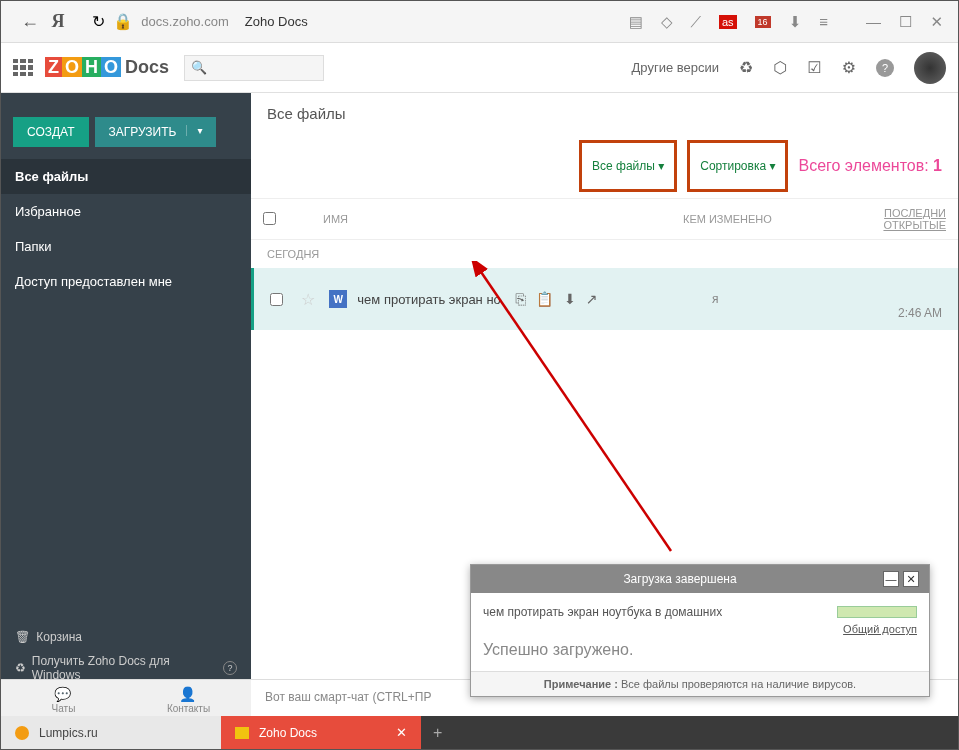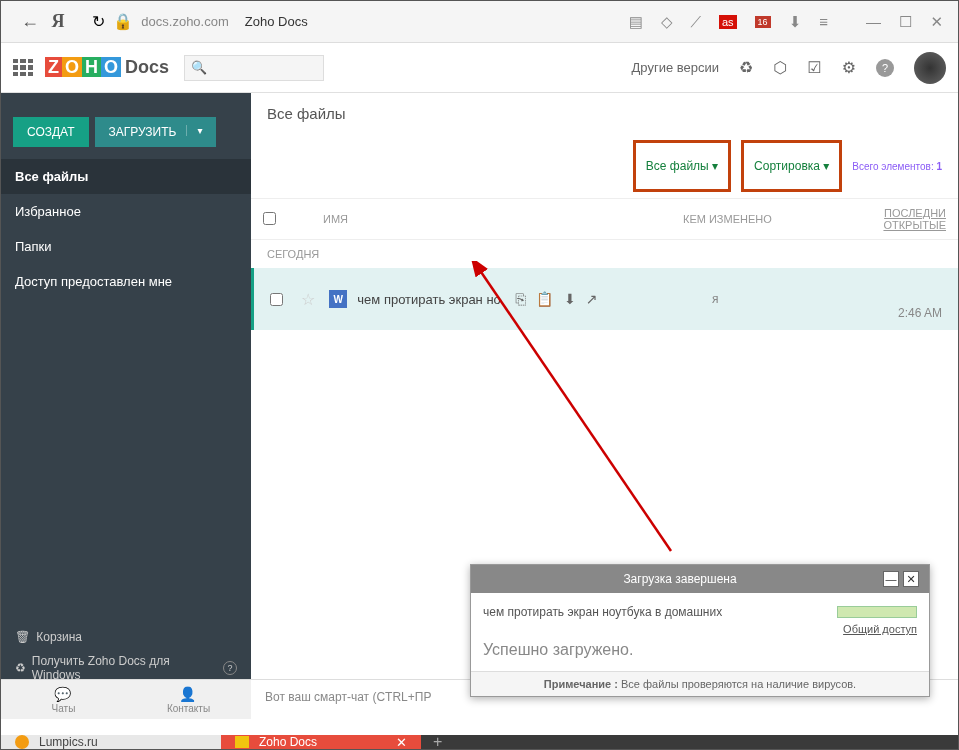--- a/index.html
+++ b/index.html
@@ -33,21 +33,21 @@
 .sidebar .btn.upload .caret{font-size:10px;border-left:1px solid rgba(255,255,255,0.3);padding-left:10px;}
 .sidebar .nav-item{padding:10px 14px;font-size:13px;cursor:pointer;}
 .sidebar .nav-item.active{background:#2a333a;font-weight:bold;}
 .sidebar .bottom{position:absolute;bottom:8px;left:0;right:0;padding:0 14px;font-size:12px;color:#ccc;}
 .sidebar .bottom .item{display:flex;align-items:center;gap:6px;padding:5px 0;}
 .sidebar .bottom .item .q{margin-left:auto;width:14px;height:14px;border:1px solid #888;border-radius:50%;font-size:9px;display:flex;align-items:center;justify-content:center;}
 .content{flex:1;background:#fff;display:flex;flex-direction:column;}
 .content .title{padding:12px 16px;font-size:15px;color:#555;}
 .content .toolbar{display:flex;justify-content:flex-end;align-items:center;padding:6px 16px;gap:10px;border-bottom:1px solid #eee;}
 .content .toolbar .dropdown{border:3px solid #c2410c;padding:16px 10px;font-size:12px;color:#15803d;cursor:pointer;}
-.content .toolbar .count{font-size:10px;color:#8b5cf6;}
+.content .toolbar .count{font-size:16px;color:#ec4899;}
 .content .table-head{display:flex;padding:8px 12px;font-size:11px;color:#999;border-bottom:1px solid #eee;align-items:center;}
 .content .table-head .cb{width:30px;}
 .content .table-head .cb input{width:13px;height:13px;}
 .content .table-head .name{width:360px;margin-left:30px;}
 .content .table-head .mod{width:160px;}
 .content .table-head .last{flex:1;text-align:right;text-decoration:underline;}
 .content .section-label{padding:8px 16px;font-size:11px;color:#999;}
 .content .row{display:flex;align-items:center;padding:10px 16px;background:#e2f2f2;border-left:3px solid #16a085;font-size:13px;}
 .content .row input[type=checkbox]{width:13px;height:13px;margin-right:18px;}
 .content .row .star{color:#ccc;margin-right:14px;font-size:16px;}
@@ -65,21 +65,21 @@
 .popup .phead{background:#888;color:#fff;padding:6px 10px;font-size:12px;display:flex;align-items:center;}
 .popup .phead .ptitle{flex:1;text-align:center;}
 .popup .phead .pbtn{width:16px;height:16px;background:#fff;color:#333;display:flex;align-items:center;justify-content:center;font-size:11px;margin-left:4px;cursor:pointer;border:1px solid #666;}
 .popup .pbody{padding:12px;}
 .popup .prow{display:flex;align-items:center;gap:8px;font-size:12px;color:#555;}
 .popup .pbar{width:80px;height:12px;border:1px solid #9c9;background:#cfe8b0;margin-left:auto;}
 .popup .plink{text-align:right;font-size:11px;color:#555;text-decoration:underline;margin-top:4px;cursor:pointer;}
 .popup .pstatus{font-size:16px;color:#888;margin-top:6px;}
 .popup .pfoot{background:#f5f5f5;padding:6px 10px;font-size:11px;color:#666;text-align:center;border-top:1px solid #ddd;}
 .popup .pfoot b{font-weight:bold;}
-.taskbar{position:absolute;bottom:0;left:0;right:0;height:14px;background:#3a3a3a;display:flex;align-items:center;}
+.taskbar{position:absolute;bottom:0;left:0;right:0;height:33px;background:#3a3a3a;display:flex;align-items:center;}
 .taskbar .tab{height:100%;display:flex;align-items:center;padding:0 14px;font-size:12px;color:#fff;gap:10px;}
 .taskbar .tab.lumpics{background:#e8e8e8;color:#444;width:220px;}
 .taskbar .tab.lumpics .orange{width:14px;height:14px;border-radius:50%;background:#f39c12;}
 .taskbar .tab.zoho{background:#e74c3c;width:200px;position:relative;}
 .taskbar .tab.zoho .close{margin-left:auto;font-size:13px;}
 .taskbar .tab.zoho .folder{width:14px;height:12px;background:#f1c40f;}
 .taskbar .plus{color:#aaa;padding:0 12px;font-size:16px;}
 .arrow-svg{position:absolute;top:260px;left:470px;width:220px;height:300px;pointer-events:none;}
 </style>
 </head>

